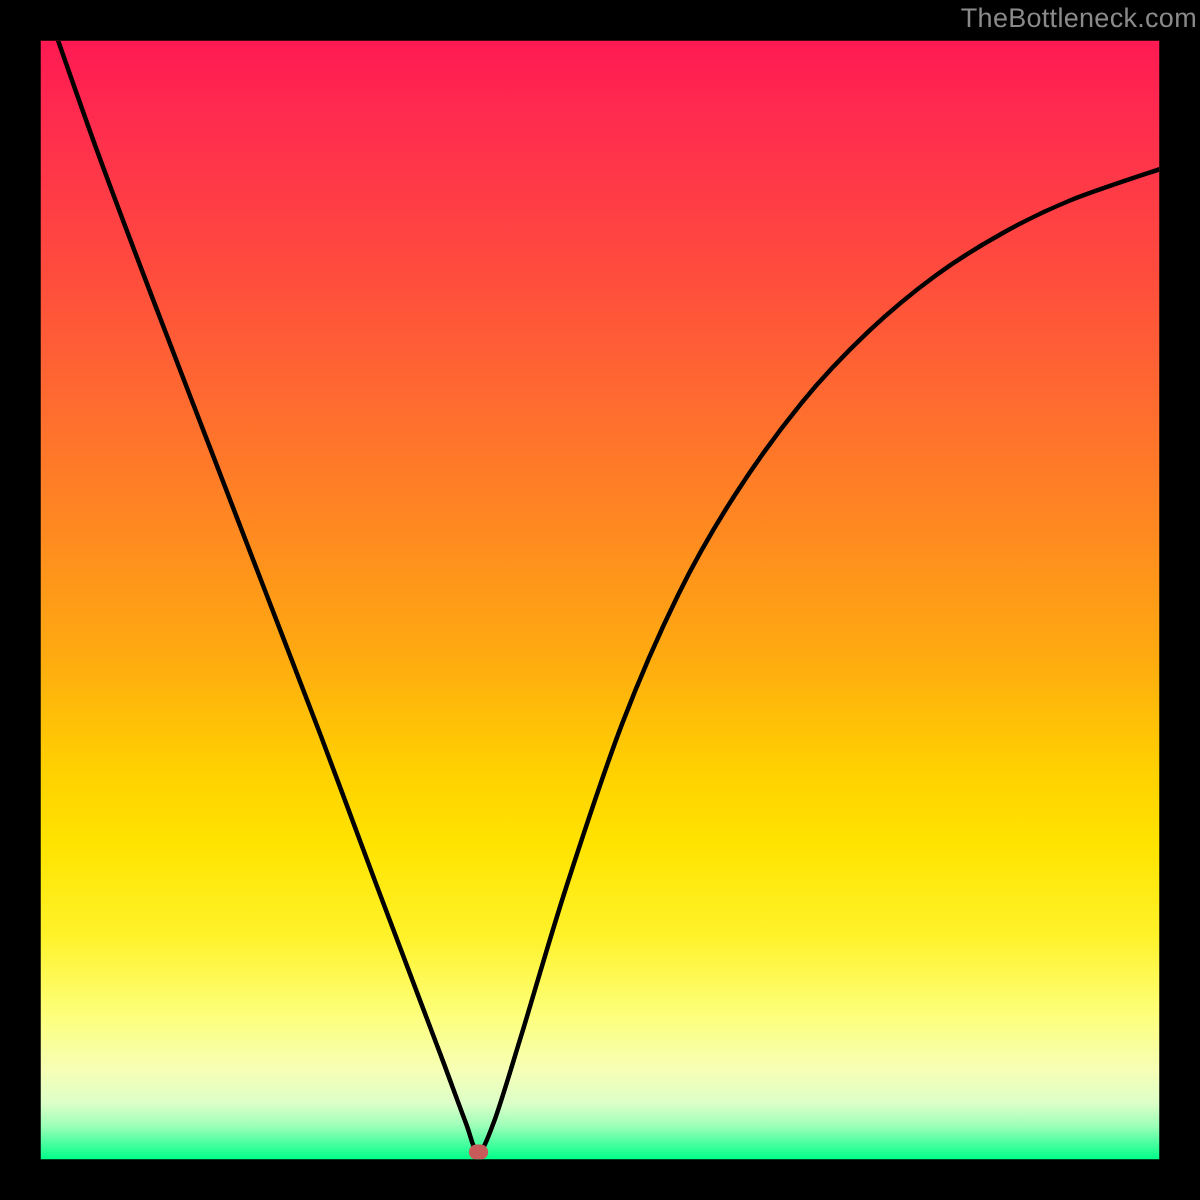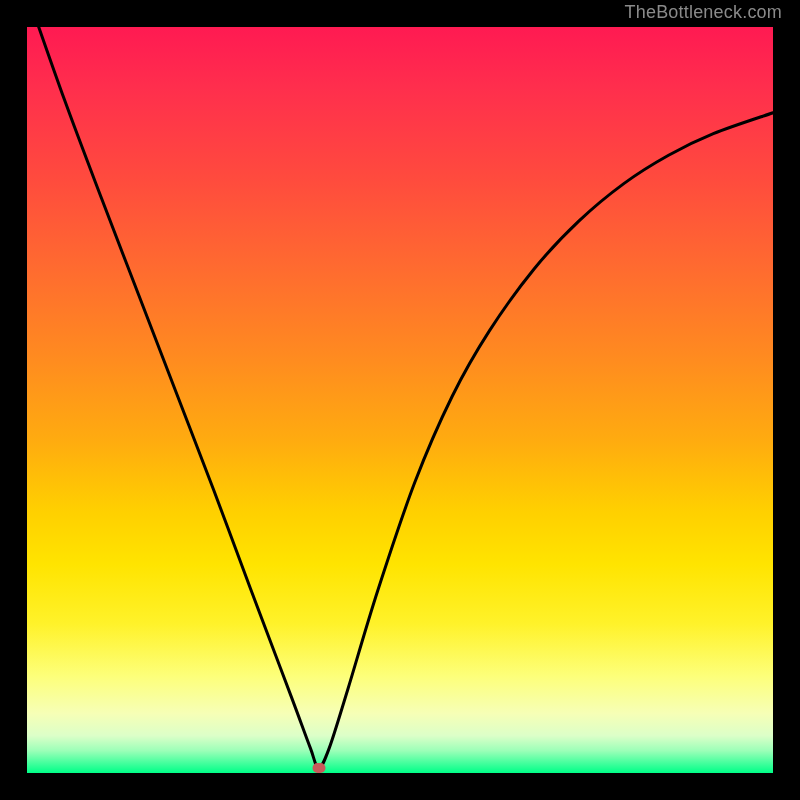--- a/index.html
+++ b/index.html
@@ -54,21 +54,21 @@
     position: absolute;
     width: 13px;
     height: 10px;
     border-radius: 6px;
     background: #c85a5a;
     transform: translate(-50%, -50%);
   }
   .watermark {
     position: absolute;
     top: 2px;
-    right: 18px;
+    right: 2px;
     color: #8a8a8a;
     font-size: 18px;
     letter-spacing: 0.2px;
   }
 </style>
 </head>
 <body>
 
 <div class="outer">
   <div class="plot-area">

